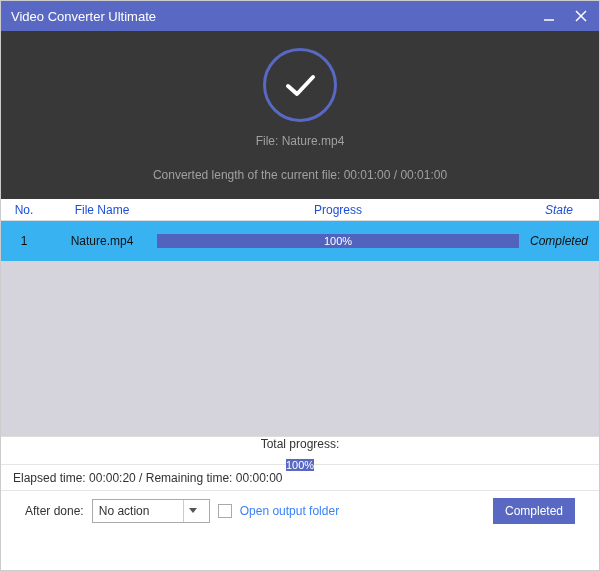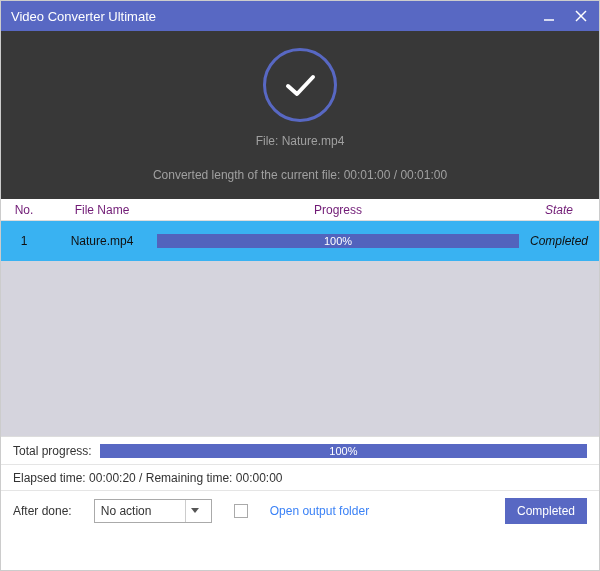--- a/index.html
+++ b/index.html
@@ -64,21 +64,21 @@
       margin-bottom: 12px;
     }
     .file-label { margin-bottom: 20px; }
     .converted-label { }
     .table-head {
       height: 22px;
       display: flex;
       background: #fff;
       border-bottom: 1px solid #ddd;
       font-size: 12px;
-      color: #701a75;
+      color: #1d4ed8;
     }
     .col-no { width: 46px; text-align: center; display: flex; align-items: center; justify-content: center; }
     .col-name { width: 110px; display: flex; align-items: center; justify-content: center; }
     .col-progress { flex: 1; display: flex; align-items: center; justify-content: center; position: relative; }
     .col-state { width: 80px; display: flex; align-items: center; justify-content: center; font-style: italic; }
     .table-body {
       height: 215px;
       background: #d5d4dd;
     }
     .table-row {
@@ -106,20 +106,21 @@
       border-top: 1px solid #ddd;
       background: #fff;
     }
     .total-row {
       height: 28px;
       display: flex;
       align-items: center;
       padding: 0 12px;
       gap: 8px;
       border-bottom: 1px solid #e5e5e5;
+      flex-direction: column;
     }
     .total-label { color: #333; font-size: 12px; white-space: nowrap; }
     .total-bar {
       flex: 1;
       height: 14px;
       background: #5868c3;
       display: flex;
       align-items: center;
       justify-content: center;
       color: #fff;
@@ -131,22 +132,22 @@
       align-items: center;
       padding: 0 12px;
       color: #333;
       font-size: 12px;
       border-bottom: 1px solid #e5e5e5;
     }
     .footer-row {
       height: 40px;
       display: flex;
       align-items: center;
-      padding: 0 12px;
-      gap: 22px;
+      padding: 0 24px;
+      gap: 8px;
     }
     .after-label { color: #333; font-size: 12px; }
     .dropdown {
       width: 118px;
       height: 24px;
       border: 1px solid #aaa;
       background: #fff;
       display: flex;
       align-items: center;
       padding: 0 6px;

